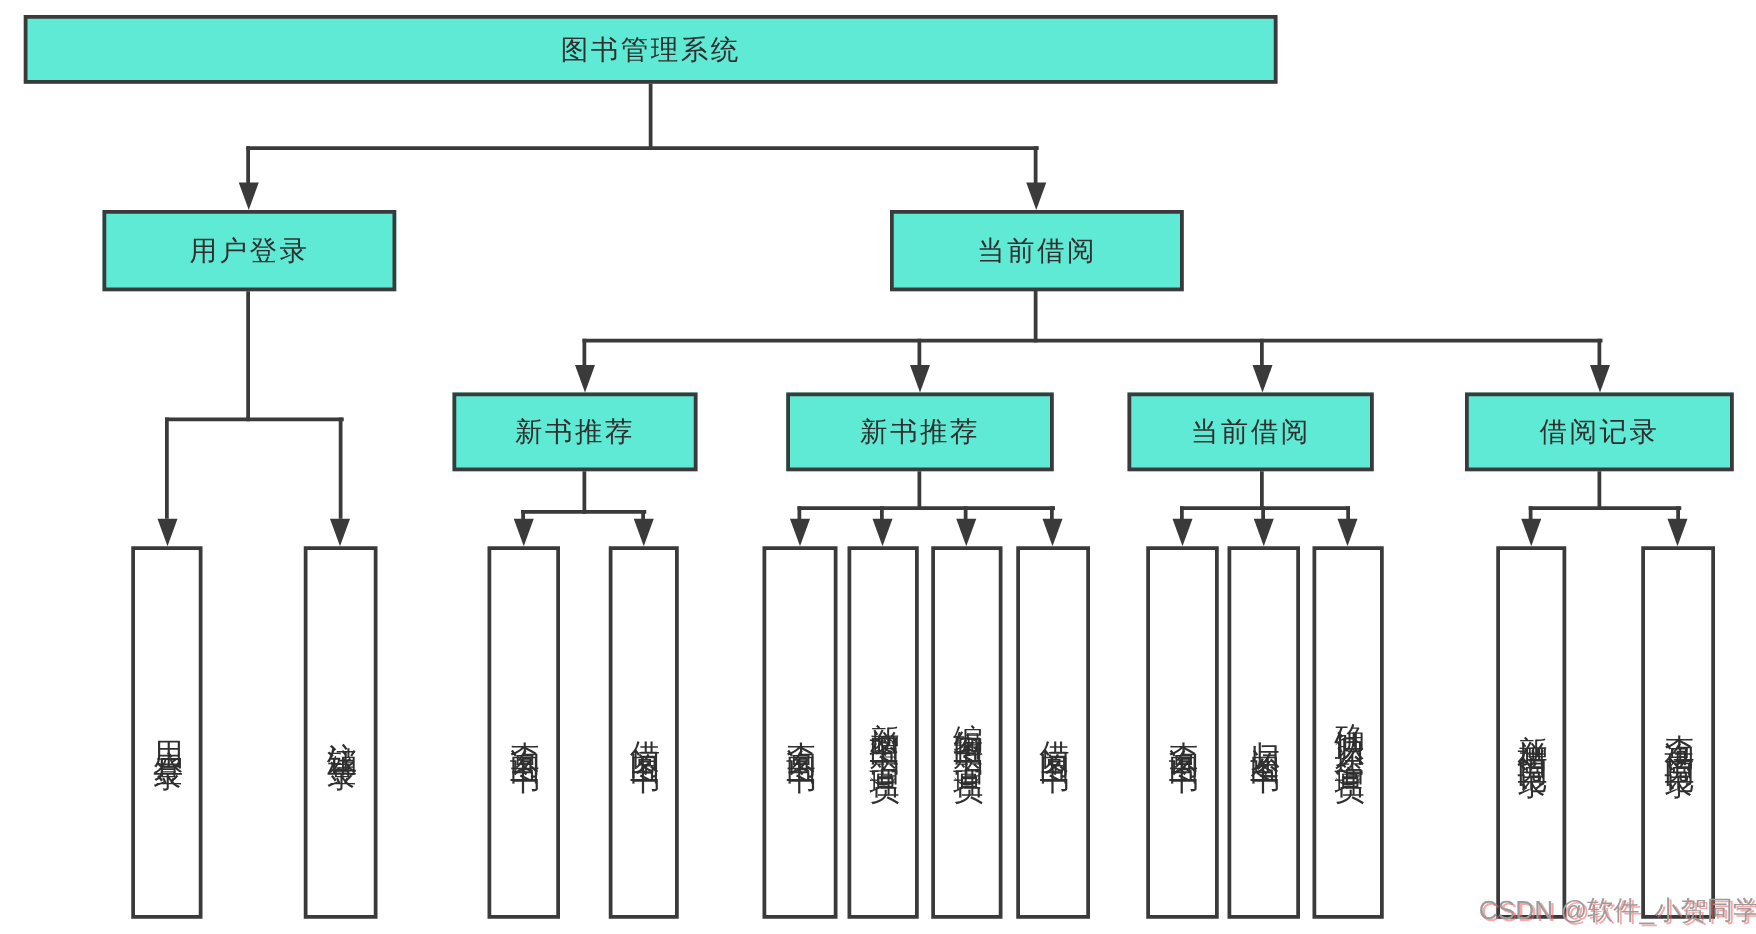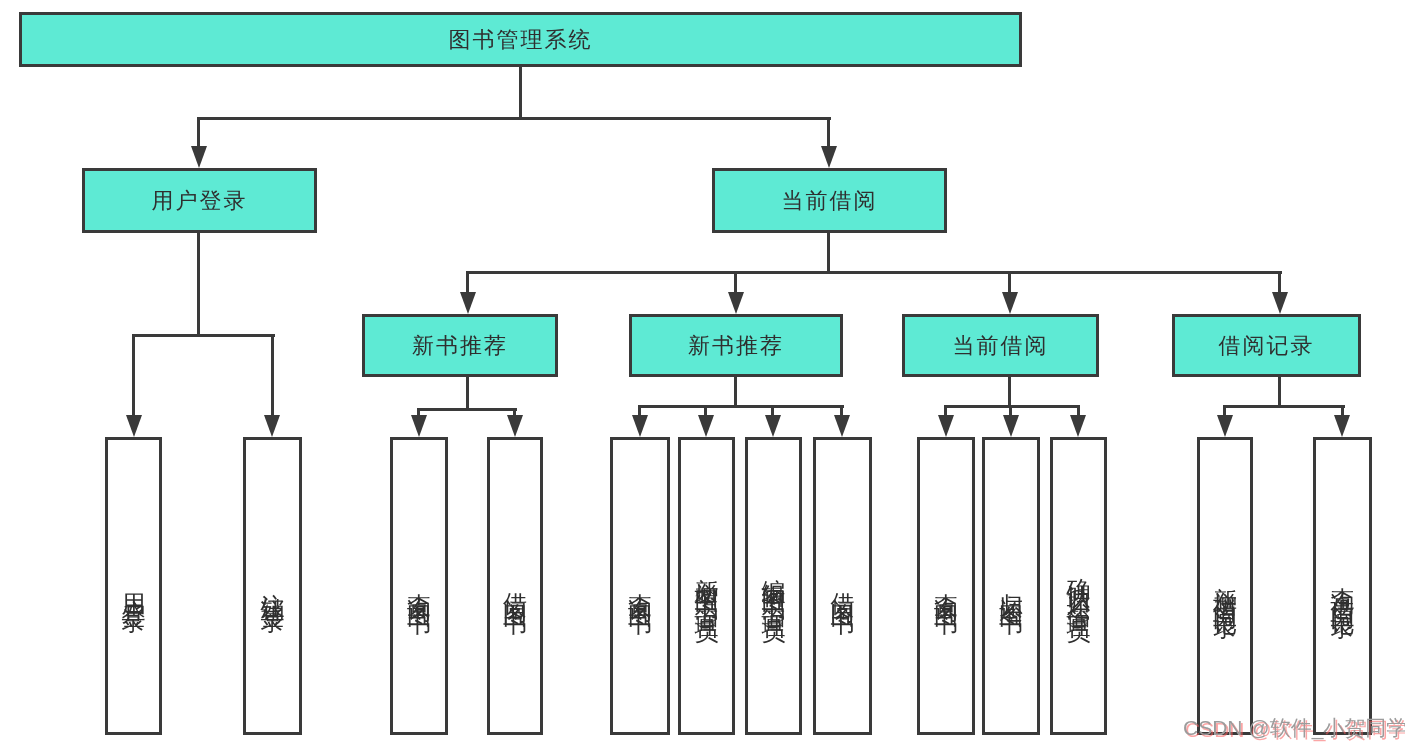--- a/index.html
+++ b/index.html
@@ -45,21 +45,21 @@
 <div class="box" style="left:82px;top:168px;width:235px;height:65px;">用户登录</div>
 
 <div class="box" style="left:712px;top:168px;width:235px;height:65px;">当前借阅</div>
 
 <div class="box" style="left:362px;top:314px;width:196px;height:63px;">新书推荐</div>
 
 <div class="box" style="left:629px;top:314px;width:214px;height:63px;">新书推荐</div>
 
 <div class="box" style="left:902px;top:314px;width:197px;height:63px;">当前借阅</div>
 
-<div class="box" style="left:1172px;top:314px;width:189px;height:63px;">借阅记录</div>
+<div class="box" style="left:1172px;top:314px;width:215px;height:63px;">借阅记录</div>
 
 <div class="vbox" style="left:105px;top:437px;width:57px;height:298px;">
   <span class="vtext">用户登录</span>
 </div>
 <div class="vbox" style="left:243px;top:437px;width:59px;height:298px;">
   <span class="vtext">注销登录</span>
 </div>
 
 <div class="vbox" style="left:390px;top:437px;width:58px;height:298px;">
   <span class="vtext">查询图书</span>

